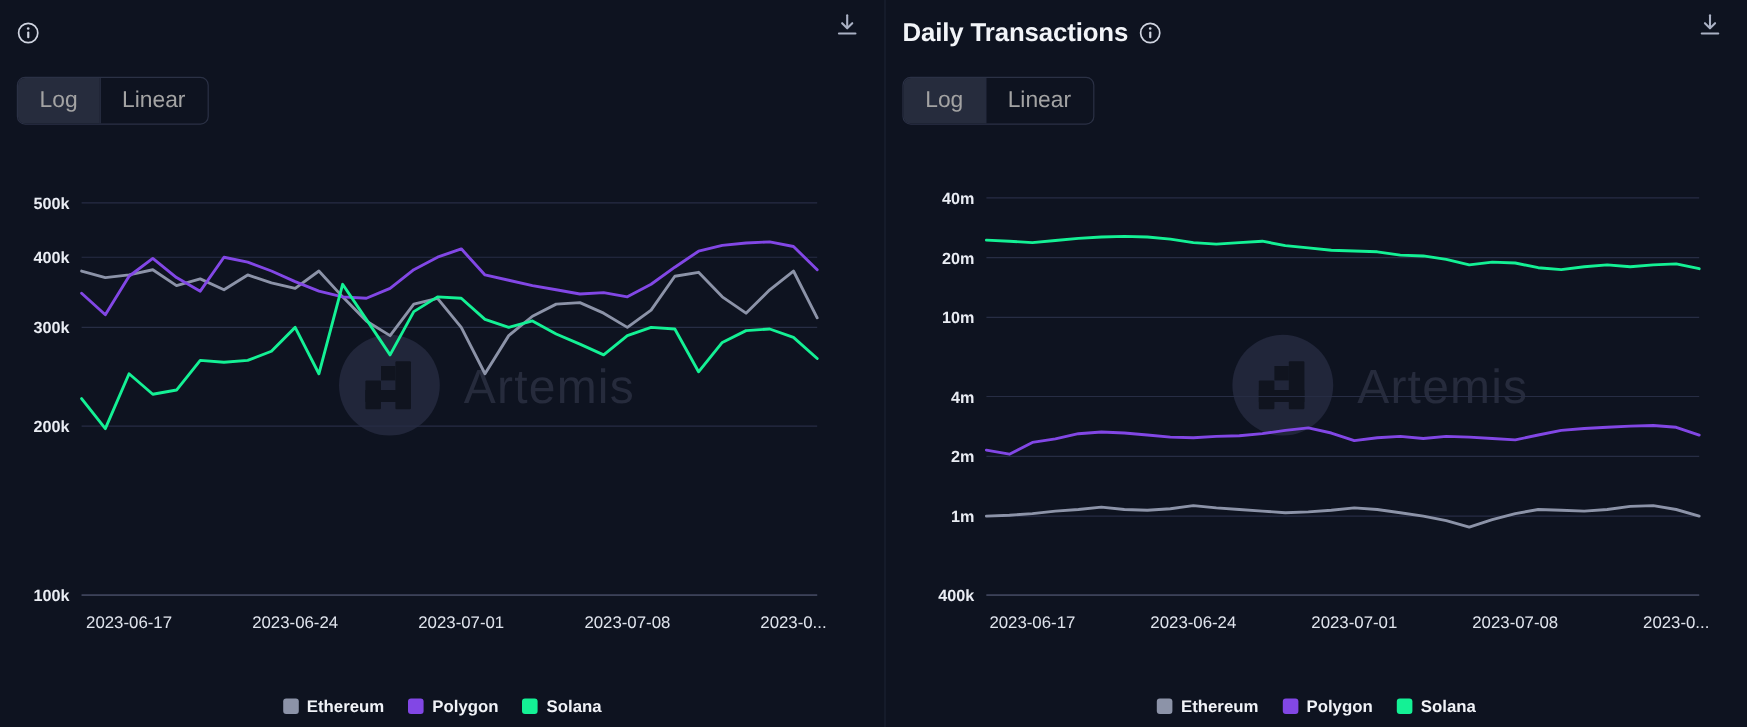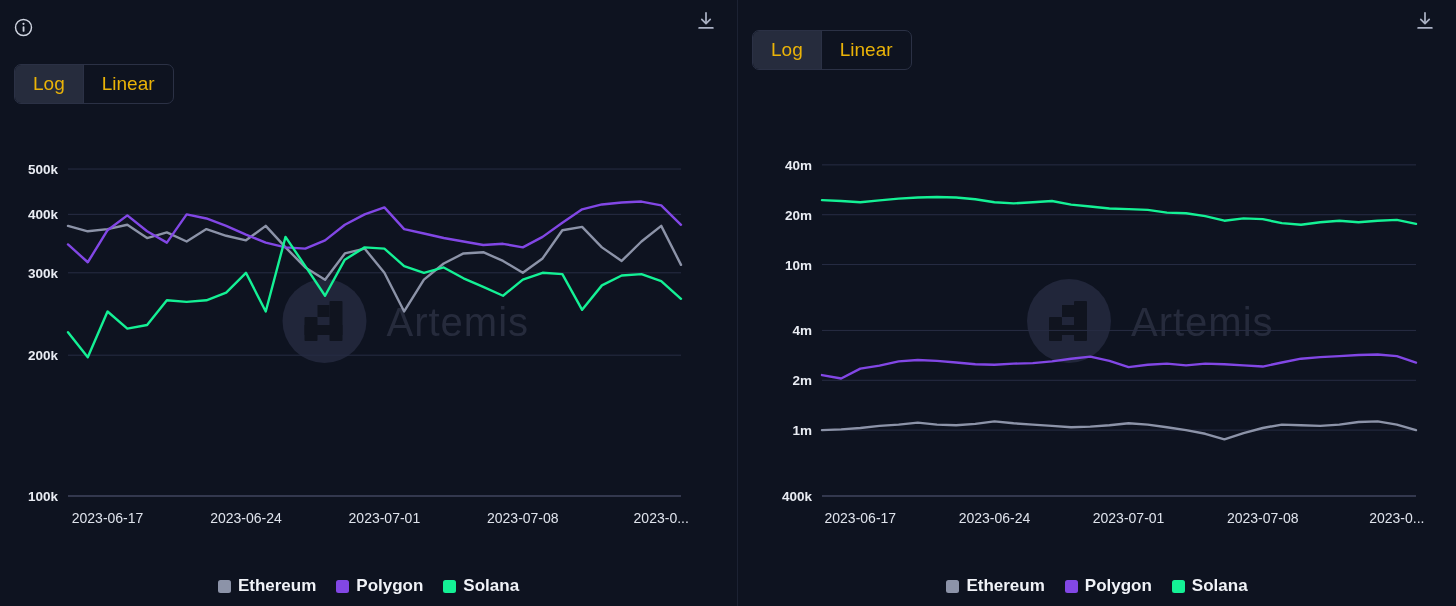--- a/index.html
+++ b/index.html
@@ -27,36 +27,36 @@
     display: flex; align-items: center; justify-content: center;
   }
 
   .toggle {
     margin-top: 20px; display: inline-flex;
     border: 1px solid #2b3145; border-radius: 7px; overflow: hidden;
     background: #0e1320;
   }
   .toggle button {
     font-family: "Liberation Sans", sans-serif;
-    font-size: 19px; color: #eab308; background: transparent;
+    font-size: 19px; color: #a3a3a3; background: transparent;
     border: none; padding: 9px 18px 10px; cursor: pointer; line-height: 1;
   }
   .toggle button.active { background: #262c3d; }
   .toggle .divider { width: 1px; background: #2b3145; }
 
   .plot { position: absolute; left: 0; right: 0; }
   .plot svg { display: block; }
 
   .legend {
     position: absolute; left: 0; right: 0; bottom: 10px;
     display: flex; justify-content: center; align-items: center; gap: 20px;
   }
   .legend-item { display: flex; align-items: center; gap: 7px; }
   .swatch { width: 13px; height: 13px; border-radius: 2.5px; }
-  .legend-label { font-size: 17px; font-weight: bold; color: #f0f2f7; }
+  .legend-label { font-size: 14px; font-weight: bold; color: #f0f2f7; }
 
   .tick-text { font-size: 13.5px; font-weight: bold; fill: #e9ecf3; }
   .xtick-text { font-size: 14px; fill: #dfe3ec; }
   .grid { stroke: #272d44; stroke-width: 1; }
   .axis-base { stroke: #3c4258; stroke-width: 1.5; }
   .wm-text { font-size: 40px; fill: #262b3c; letter-spacing: 1px; }
 </style>
 </head>
 <body>
 
@@ -133,20 +133,30 @@
       </div>
       <div class="legend-item">
         <span class="swatch" style="background: rgb(20, 241, 149);"></span>
         <span class="legend-label">Solana</span>
       </div>
     </div>
   </div>
 
   <div class="panel panel-right">
     <div class="panel-head">
+      <div class="title-row">
+        <span class="title">Daily Transactions</span>
+        <span class="info-icon">
+          <svg width="19" height="19" viewBox="0 0 20 20" fill="none">
+            <circle cx="10" cy="10" r="8.4" stroke="currentColor" stroke-width="1.5"></circle>
+            <circle cx="10" cy="6.1" r="1.15" fill="currentColor"></circle>
+            <rect x="9.1" y="8.6" width="1.9" height="6" rx="0.9" fill="currentColor"></rect>
+          </svg>
+        </span>
+      </div>
       <div class="toggle">
         <button class="active">Log</button>
         <span class="divider"></span>
         <button>Linear</button>
       </div>
     </div>
 
     <div class="dl-icon">
       <svg width="22" height="22" viewBox="0 0 24 24" fill="none" stroke="currentColor" stroke-width="1.9" stroke-linecap="round" stroke-linejoin="round">
         <path d="M12 3v11"></path>

